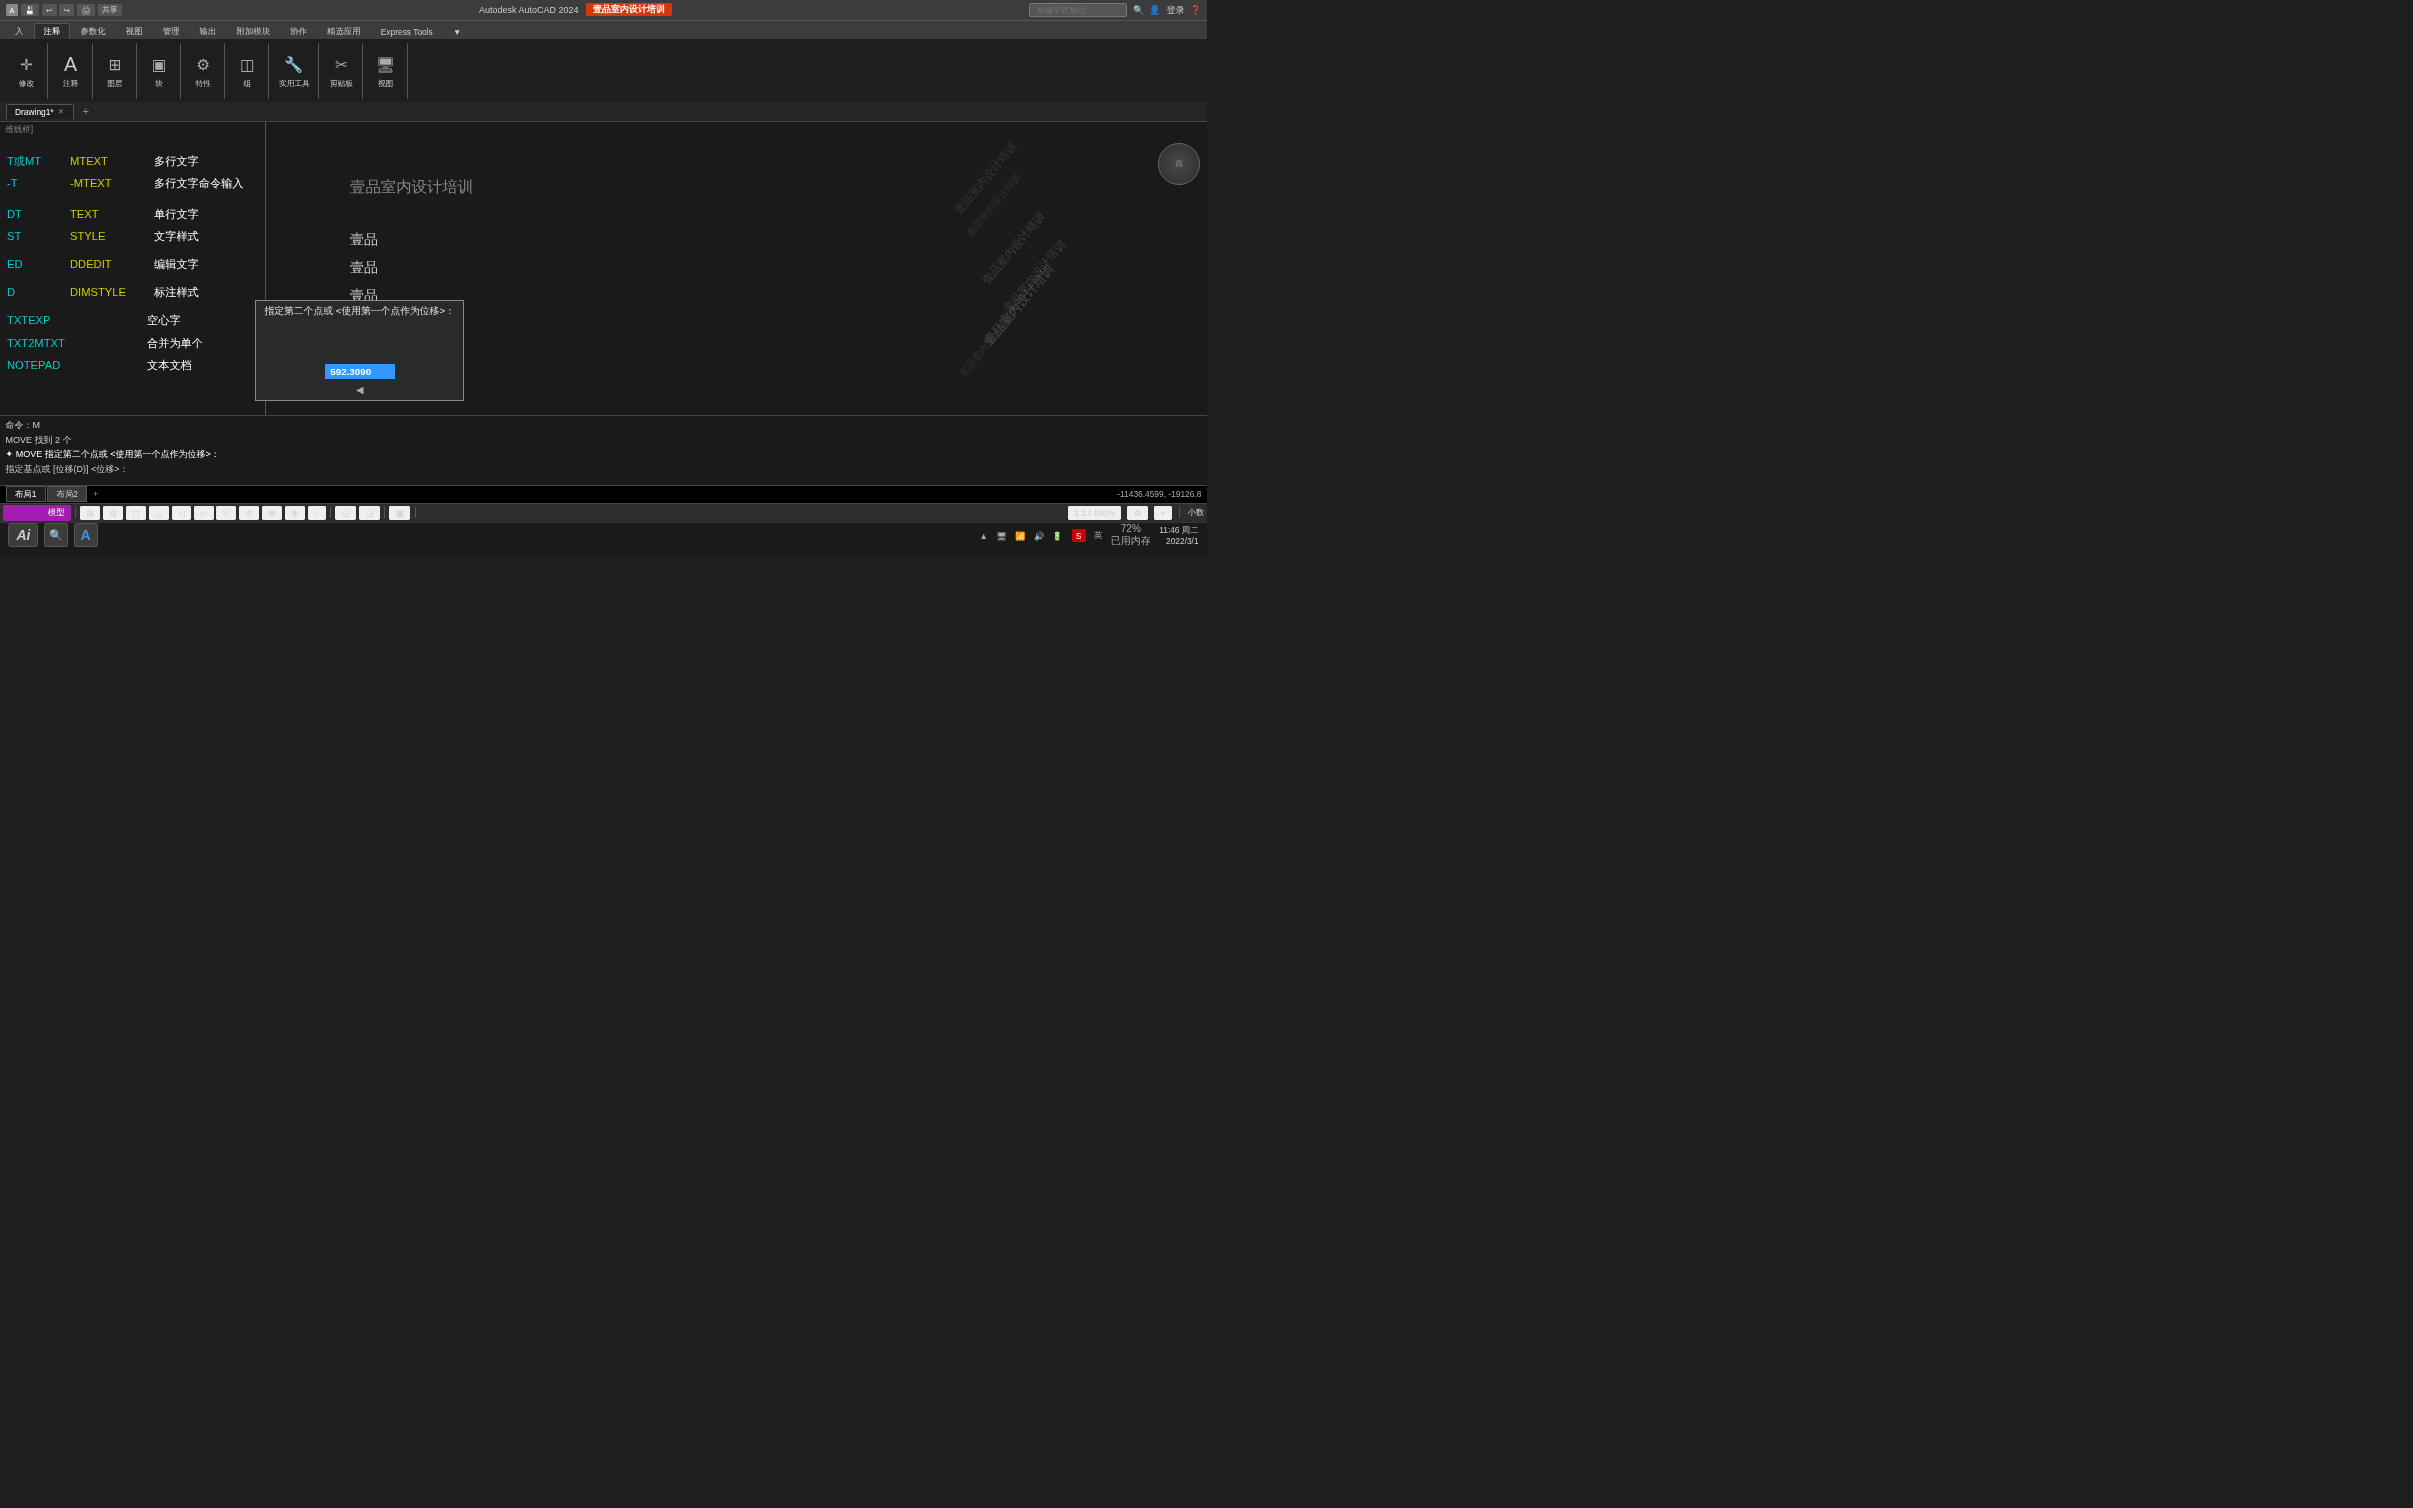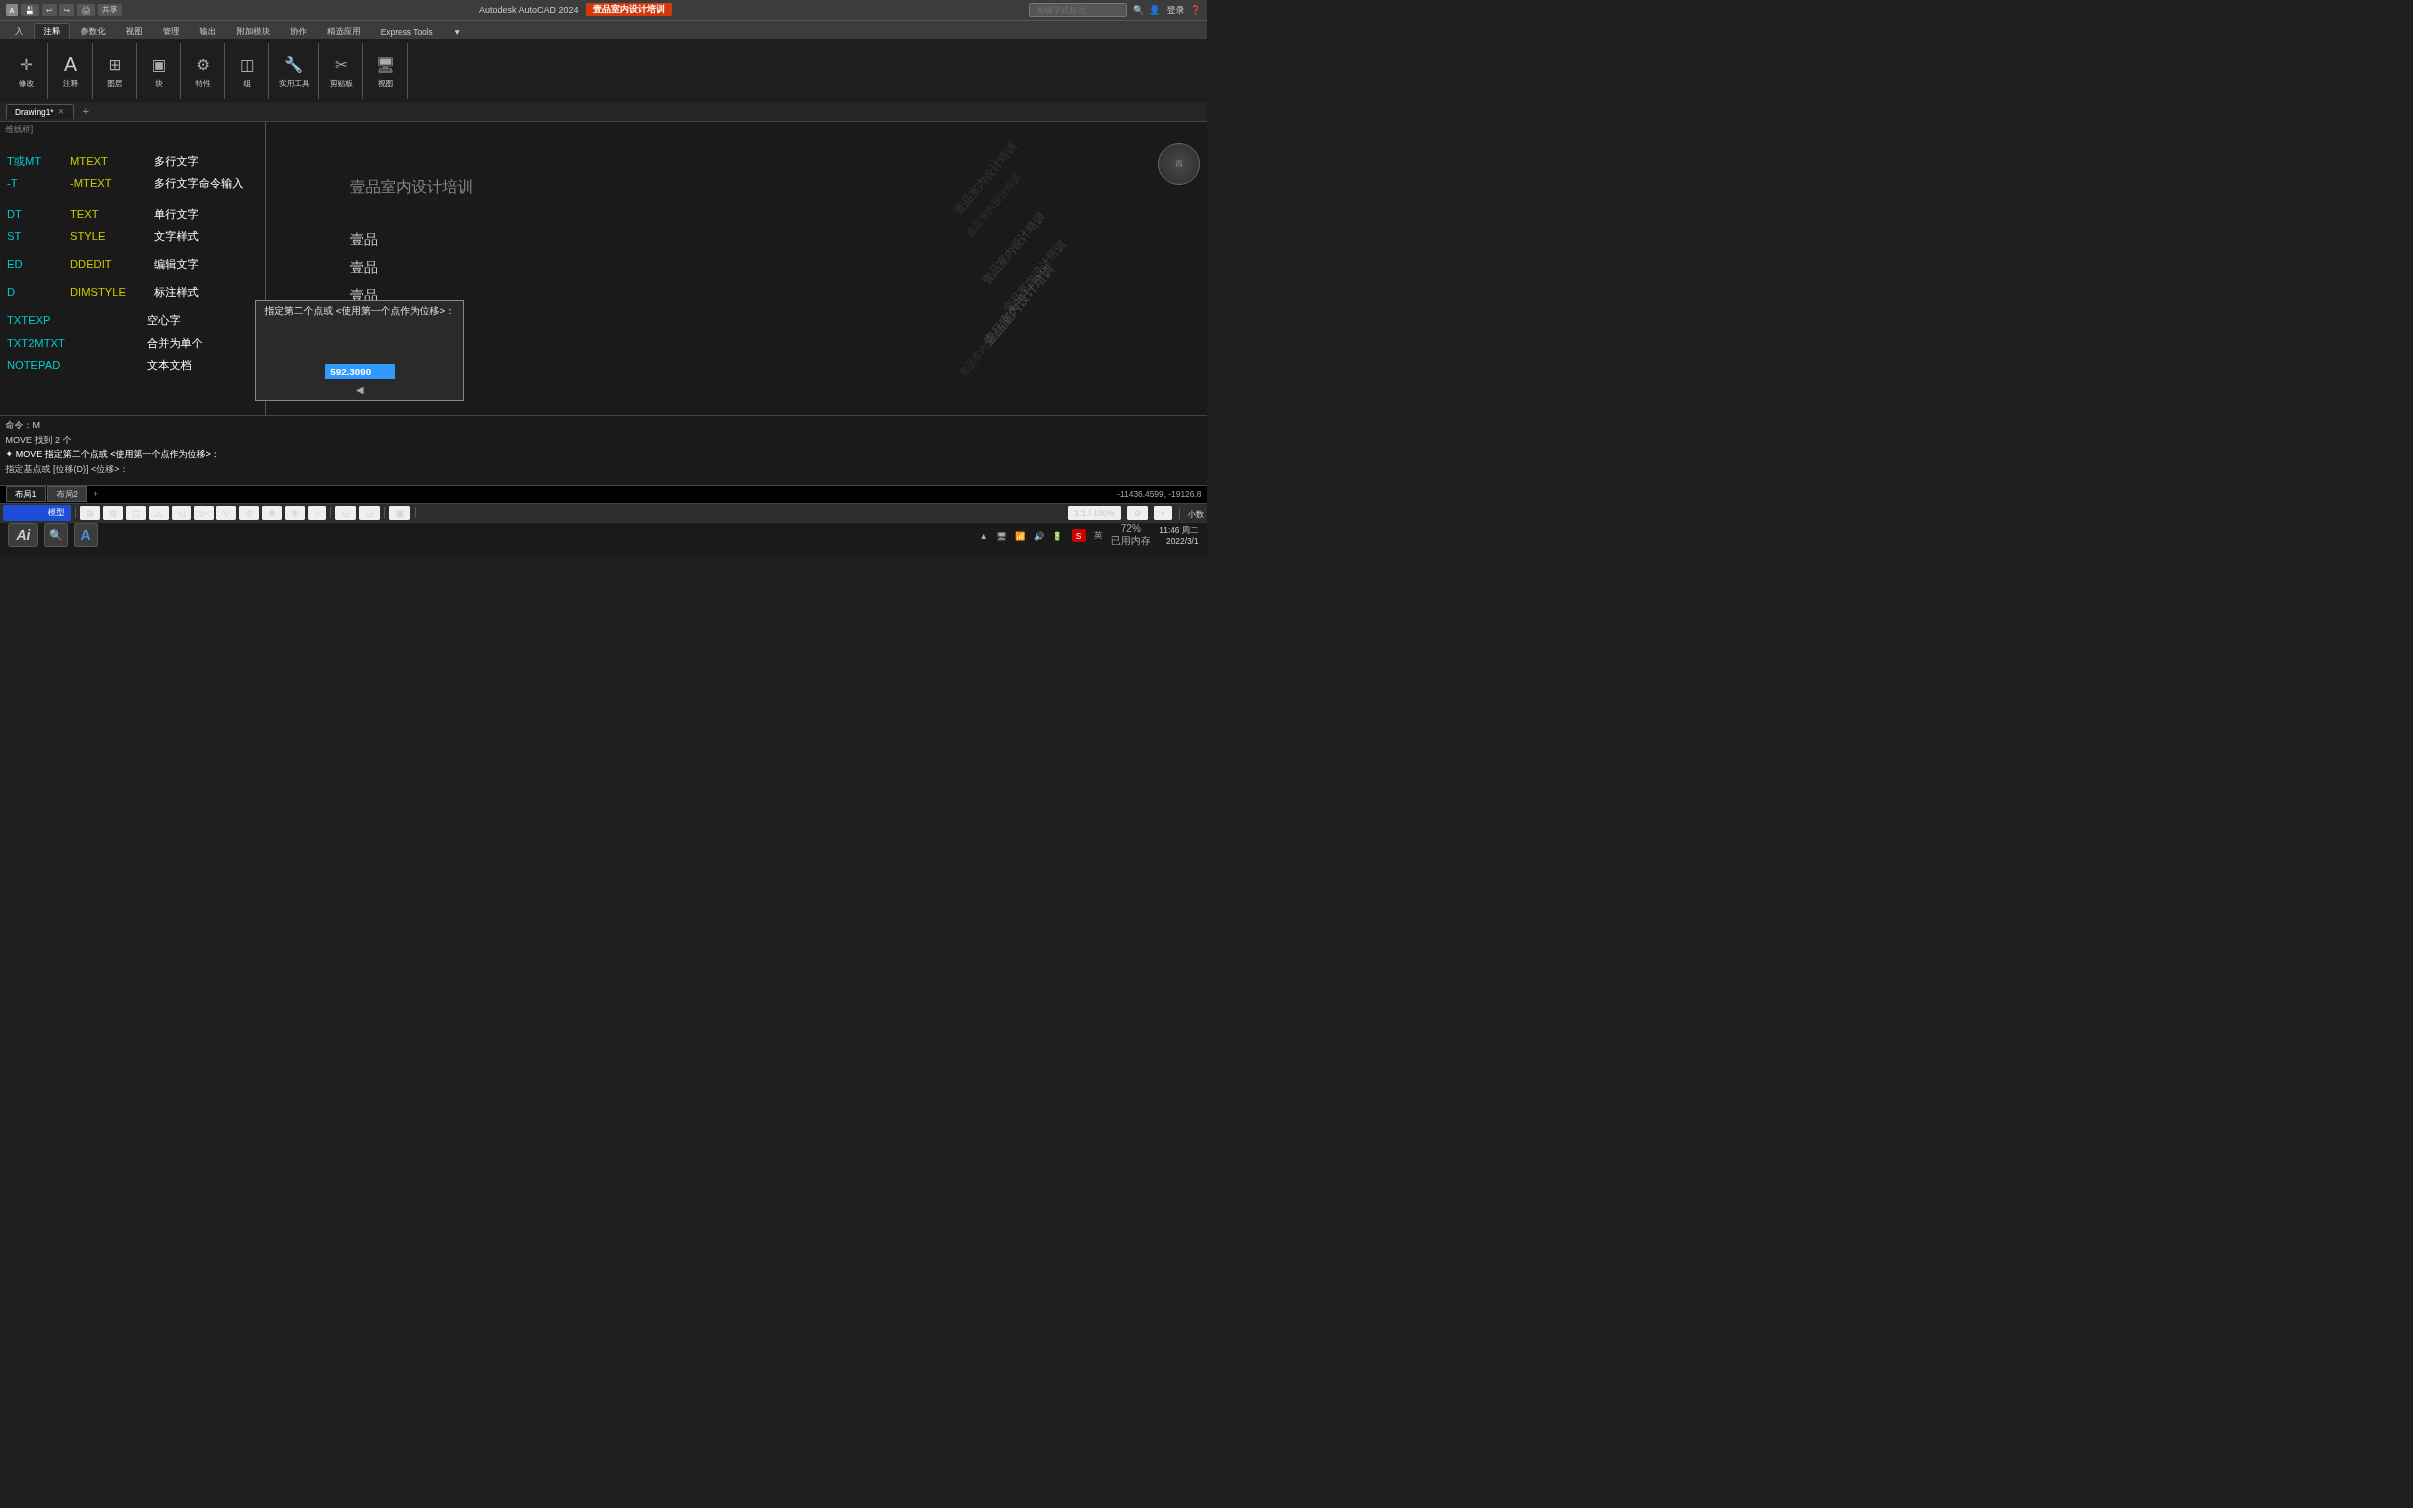--- a/index.html
+++ b/index.html
@@ -278,26 +278,26 @@
       border-top: 0.7px solid #444;
     }
     .bt-btn {
       padding: 1.4px 5.6px;
       font-size: 8.4px;
       color: #ccc;
       cursor: pointer;
       border: 0.7px solid transparent;
       border-radius: 1.4px;
     }
-    .bt-btn.active { background: #1d4ed8; color: #fff; padding-left: 44px; }
+    .bt-btn.active { background: #a21caf; color: #fff; padding-left: 44px; }
     .bt-separator { width: 0.7px; height: 11.2px; background: #555; margin: 0 1.4px; }
     .bt-right {
       margin-left: auto;
       display: flex;
-      align-items: flex-end;
+      align-items: center;
       gap: 6px;
       color: #ccc;
       font-size: 8.4px;
     }
 
     
     .system-tray {
       background: #1a1a1a;
       height: 35px;
       display: flex;

